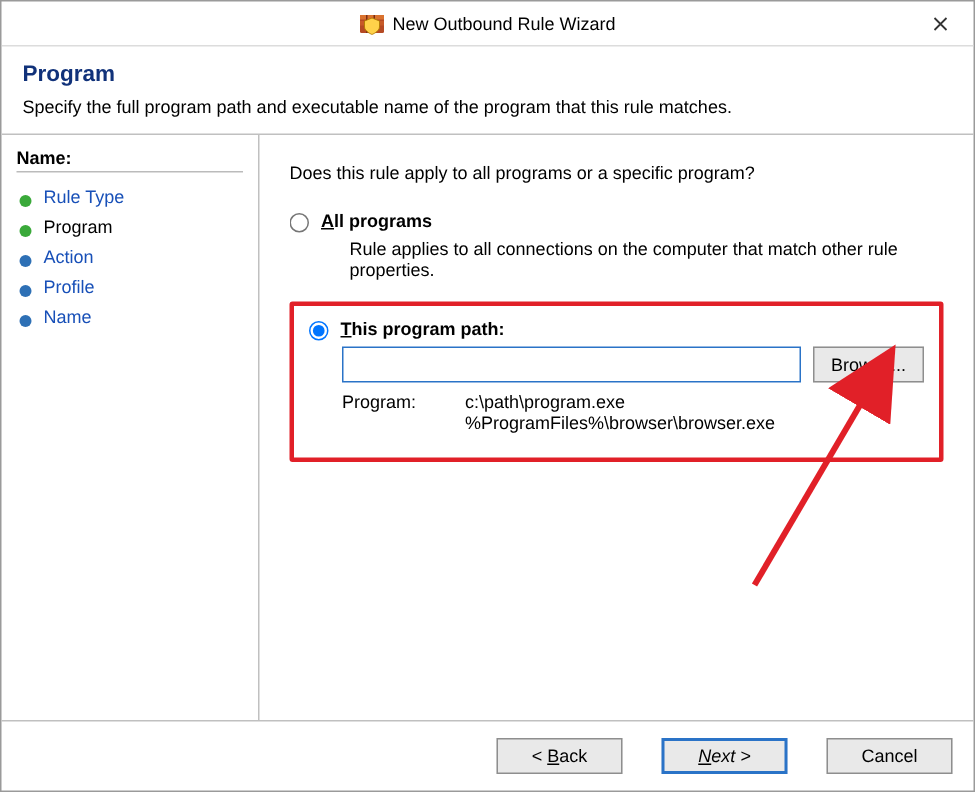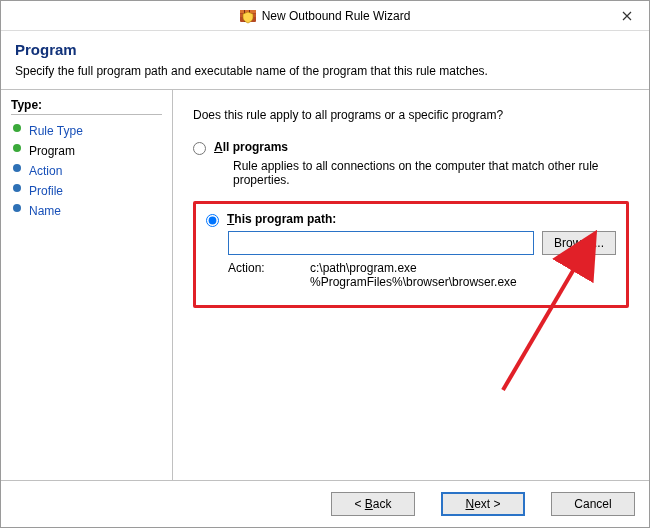--- a/index.html
+++ b/index.html
@@ -83,21 +83,21 @@
     padding-bottom: 2px;
     border-bottom: 1px solid #bbb;
   }
   .sidebar ul {
     list-style: none;
     margin: 6px 0 0 0;
     padding: 0;
   }
   .sidebar li {
     display: flex;
-    align-items: flex-start;
+    align-items: flex-end;
     padding: 3px 0;
   }
   .sidebar li .bullet {
     width: 8px;
     height: 8px;
     border-radius: 50%;
     background: #2e70b5;
     margin: 0 8px 0 2px;
     flex: 0 0 auto;
   }
@@ -184,20 +184,21 @@
     height: 24px;
     border: 1px solid #8e8e8e;
     background: #e9e9e9;
     font-family: inherit;
     font-size: 12px;
   }
   .footer button .ul { text-decoration: underline; }
   .footer button.primary {
     border: 2px solid #2a73c7;
     background: #e9e9e9;
+    font-style: italic;
   }
 
   svg.arrow-annotation {
     position: absolute;
     pointer-events: none;
   }
 </style>
 </head>
 <body>
 
@@ -223,21 +224,21 @@
   </div>
 
   <div class="header-section">
     <h1>Program</h1>
     <div class="desc">Specify the full program path and executable name of the program that this rule matches.</div>
   </div>
 
   <div class="body">
 
     <div class="sidebar">
-      <div class="steps-title">Type:</div>
+      <div class="steps-title">Name:</div>
       <ul>
         <li class="done">
           <span class="bullet"></span>
           <a href="#">Rule Type</a>
         </li>
         <li class="current">
           <span class="bullet"></span>
           <a href="#">Program</a>
         </li>
         <li>
@@ -267,21 +268,21 @@
       <div class="highlight-box">
         <div class="opt-row">
           <input type="radio" name="scope" checked="" style="">
           <label class="opt-label"><b><span class="ul">T</span><span>his program path:</span></b></label>
         </div>
         <div class="path-row">
           <input type="text" value="" style="">
           <button><span class="ul">B</span><span>rowse...</span></button>
         </div>
         <div class="example-row">
-          <div class="ex-label">Action:</div>
+          <div class="ex-label">Program:</div>
           <div class="ex-paths">c:\path\program.exe
 %ProgramFiles%\browser\browser.exe</div>
         </div>
       </div>
 
       <svg class="arrow-annotation" style="left:300px; top:130px;" width="160" height="180" viewBox="0 0 160 180">
         <defs>
           <marker id="ah" markerWidth="12" markerHeight="12" refX="9" refY="6" orient="auto">
             <path d="M0,0 L12,6 L0,12 Z" fill="#e12028"></path>
           </marker>

